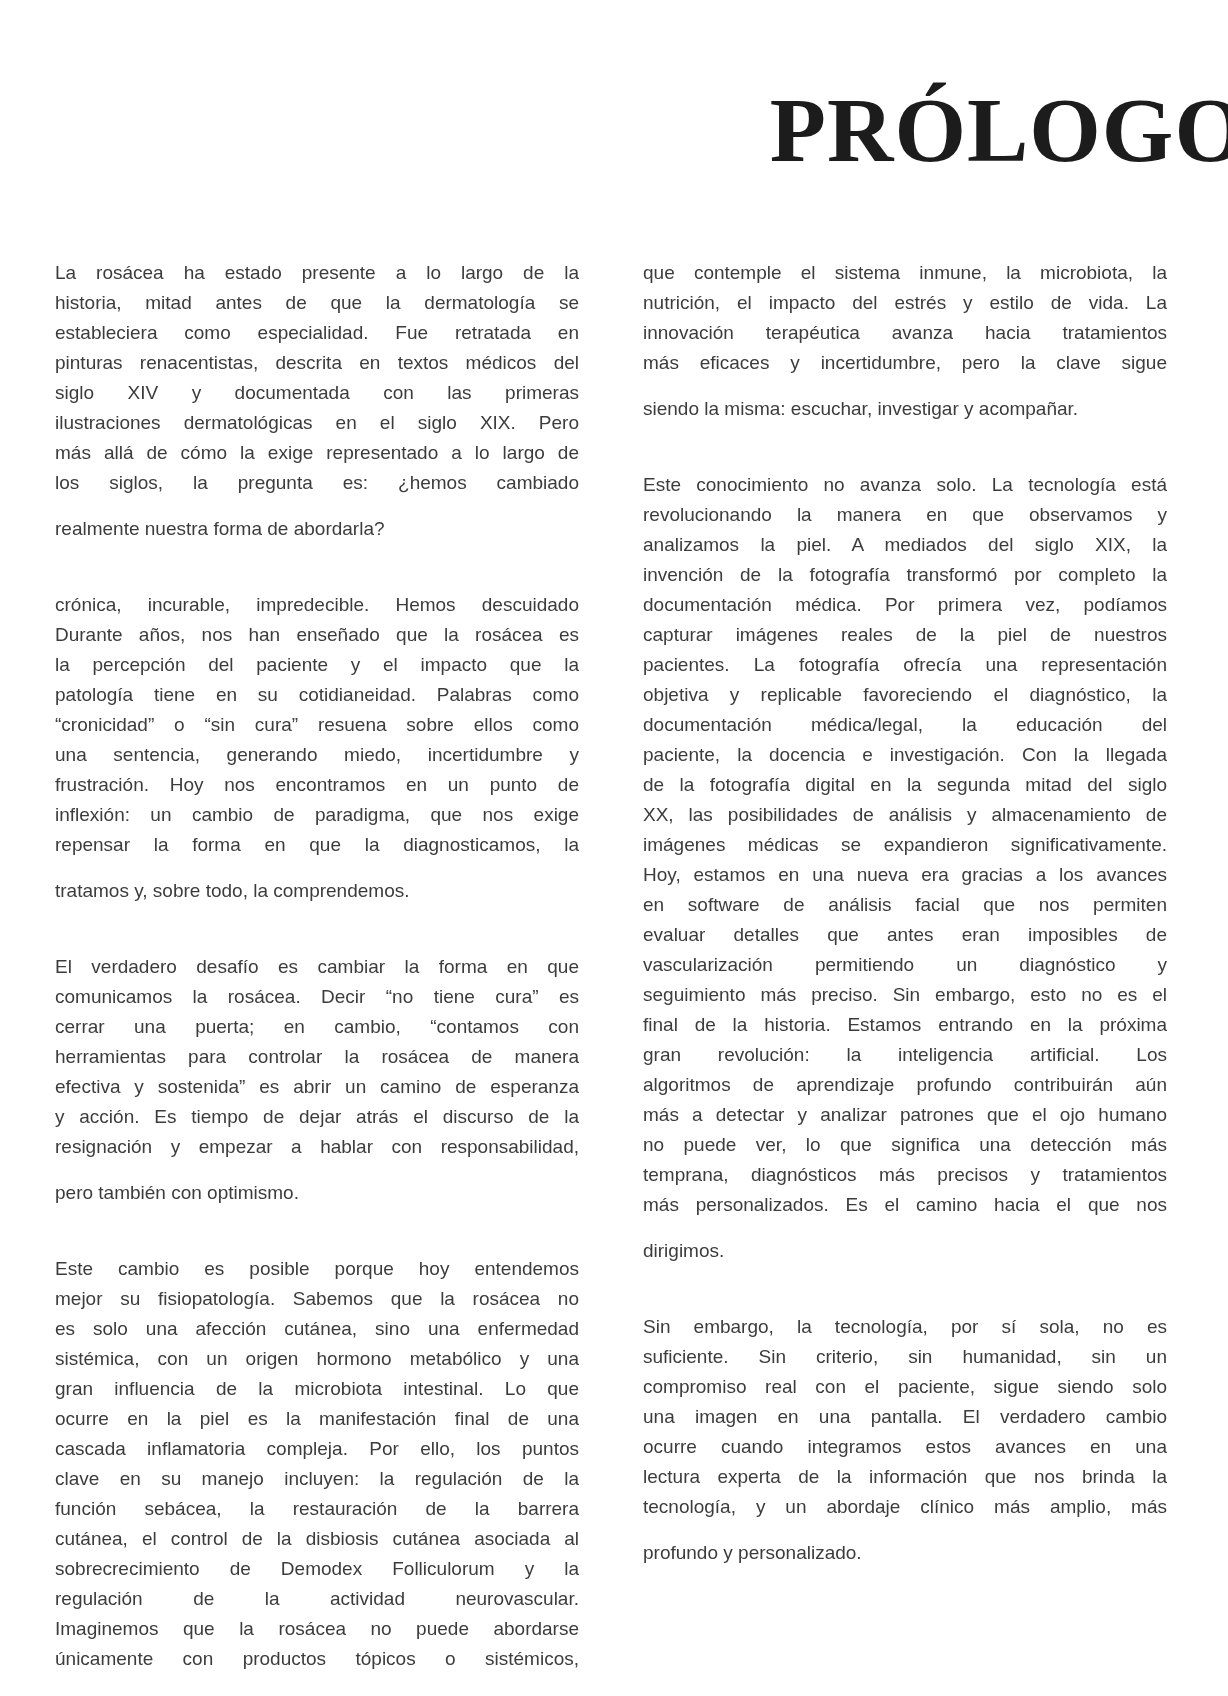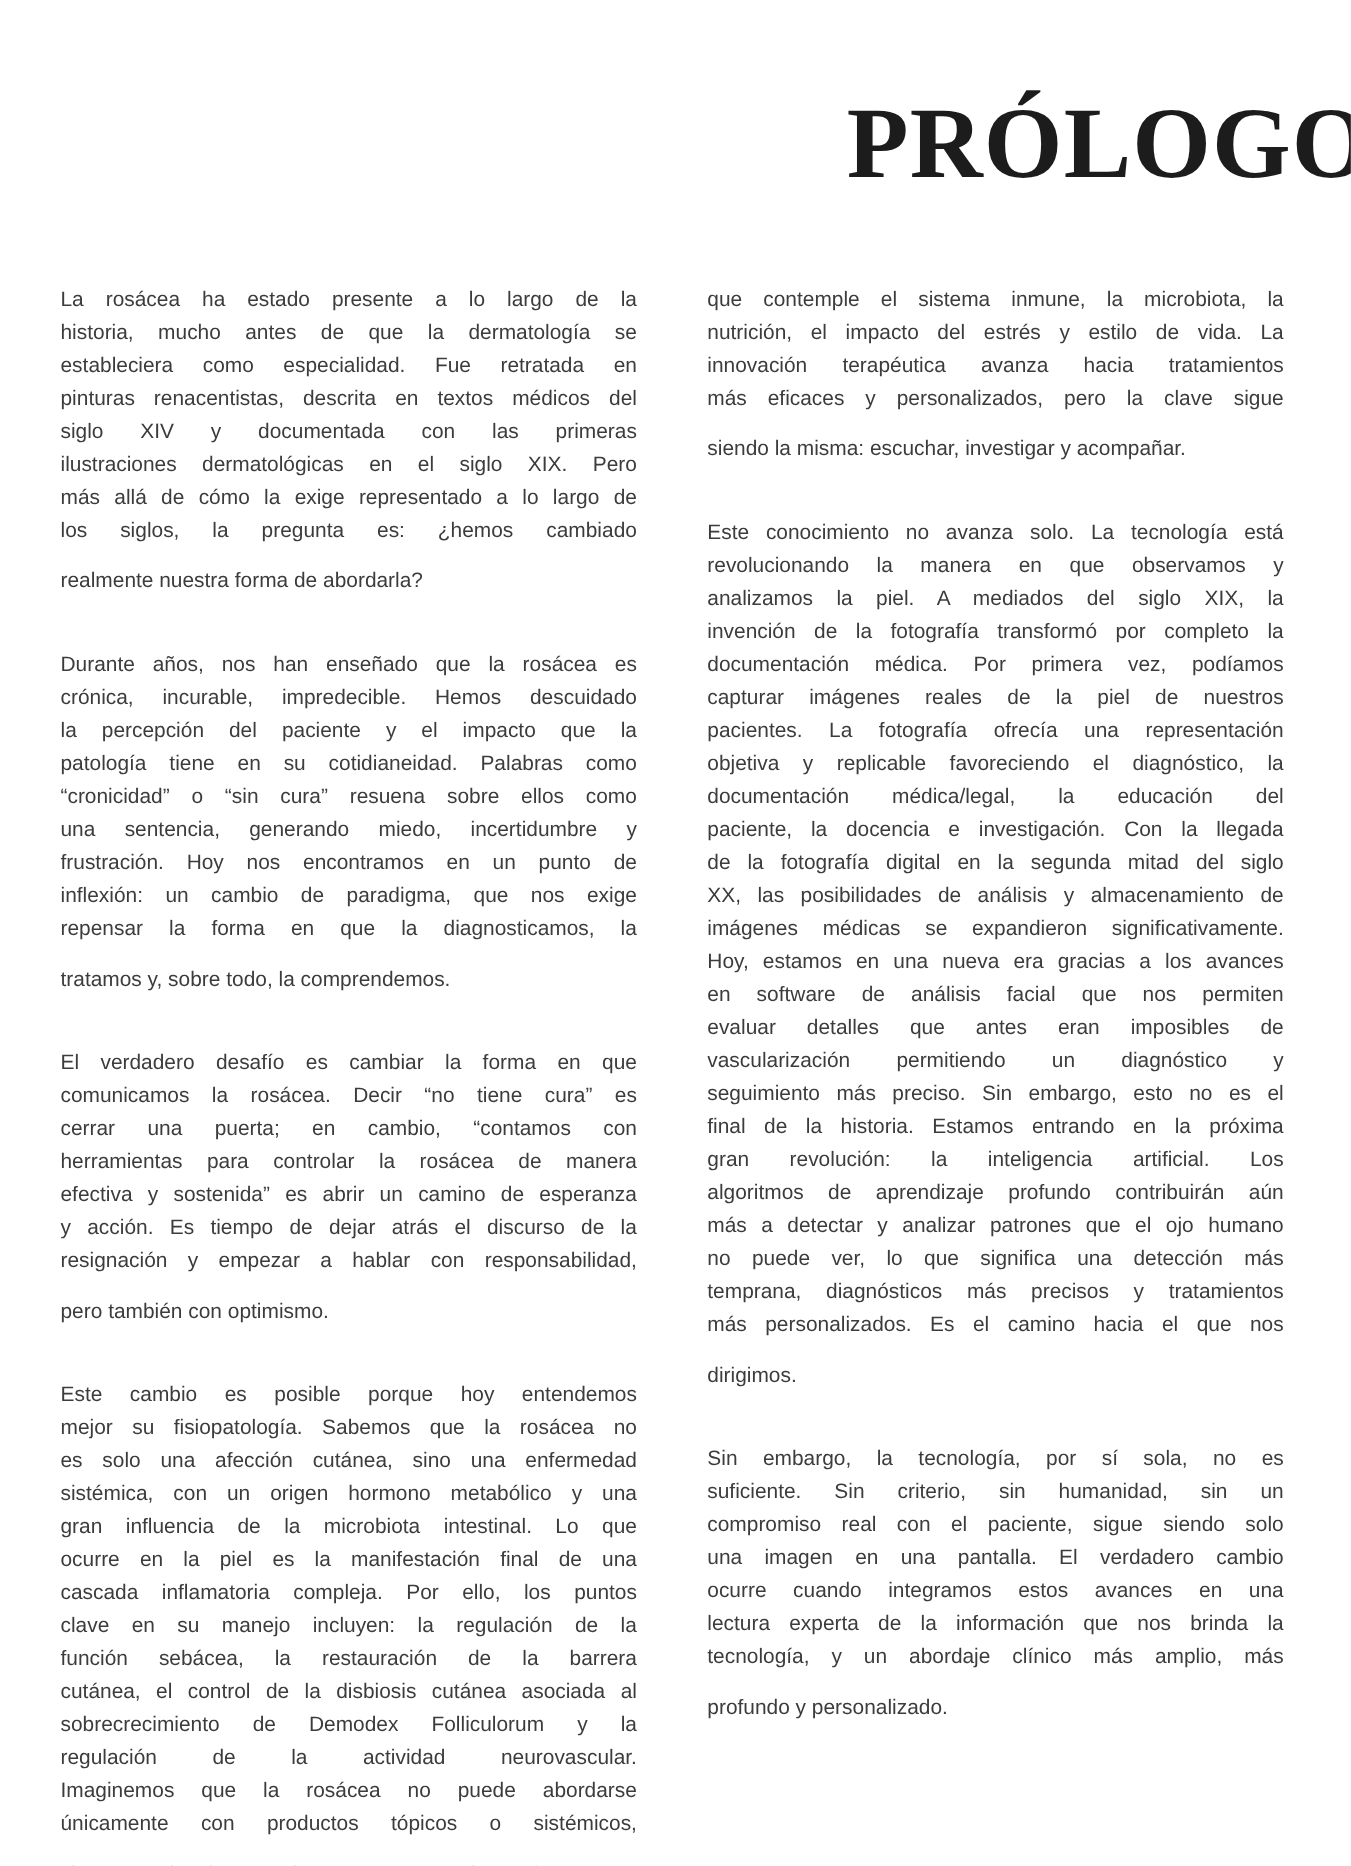--- a/index.html
+++ b/index.html
@@ -47,32 +47,32 @@
 </style>
 </head>
 <body style="background: rgb(255, 255, 255); color: rgb(60, 60, 60);">
 
 <main>
   <h1 class="page-title" style="color: rgb(28, 28, 28);">PRÓLOGO</h1>
 
   <section class="col col-left" id="col-left">
       <div class="paragraph">
         <div class="line">La rosácea ha estado presente a lo largo de la</div>
-        <div class="line">historia, mucho antes de que la dermatología se</div>
+        <div class="line">historia, mitad antes de que la dermatología se</div>
         <div class="line">estableciera como especialidad. Fue retratada en</div>
         <div class="line">pinturas renacentistas, descrita en textos médicos del</div>
         <div class="line">siglo XIV y documentada con las primeras</div>
         <div class="line">ilustraciones dermatológicas en el siglo XIX. Pero</div>
         <div class="line">más allá de cómo la exige representado a lo largo de</div>
         <div class="line">los siglos, la pregunta es: ¿hemos cambiado</div>
         <div class="line para-last">realmente nuestra forma de abordarla?</div>
       </div>
       <div class="paragraph">
+        <div class="line">crónica, incurable, impredecible. Hemos descuidado</div>
         <div class="line">Durante años, nos han enseñado que la rosácea es</div>
-        <div class="line">crónica, incurable, impredecible. Hemos descuidado</div>
         <div class="line">la percepción del paciente y el impacto que la</div>
         <div class="line">patología tiene en su cotidianeidad. Palabras como</div>
         <div class="line">“cronicidad” o “sin cura” resuena sobre ellos como</div>
         <div class="line">una sentencia, generando miedo, incertidumbre y</div>
         <div class="line">frustración. Hoy nos encontramos en un punto de</div>
         <div class="line">inflexión: un cambio de paradigma, que nos exige</div>
         <div class="line">repensar la forma en que la diagnosticamos, la</div>
         <div class="line para-last">tratamos y, sobre todo, la comprendemos.</div>
       </div>
       <div class="paragraph">
@@ -102,21 +102,21 @@
         <div class="line">únicamente con productos tópicos o sistémicos,</div>
         <div class="line para-last">sino que, además, necesitamos un enfoque integral,</div>
       </div>
     </section>
 
   <section class="col col-right" id="col-right">
       <div class="paragraph">
         <div class="line">que contemple el sistema inmune, la microbiota, la</div>
         <div class="line">nutrición, el impacto del estrés y estilo de vida. La</div>
         <div class="line">innovación terapéutica avanza hacia tratamientos</div>
-        <div class="line">más eficaces y personalizados, pero la clave sigue</div>
+        <div class="line">más eficaces y incertidumbre, pero la clave sigue</div>
         <div class="line para-last">siendo la misma: escuchar, investigar y acompañar.</div>
       </div>
       <div class="paragraph">
         <div class="line">Este conocimiento no avanza solo. La tecnología está</div>
         <div class="line">revolucionando la manera en que observamos y</div>
         <div class="line">analizamos la piel. A mediados del siglo XIX, la</div>
         <div class="line">invención de la fotografía transformó por completo la</div>
         <div class="line">documentación médica. Por primera vez, podíamos</div>
         <div class="line">capturar imágenes reales de la piel de nuestros</div>
         <div class="line">pacientes. La fotografía ofrecía una representación</div>

